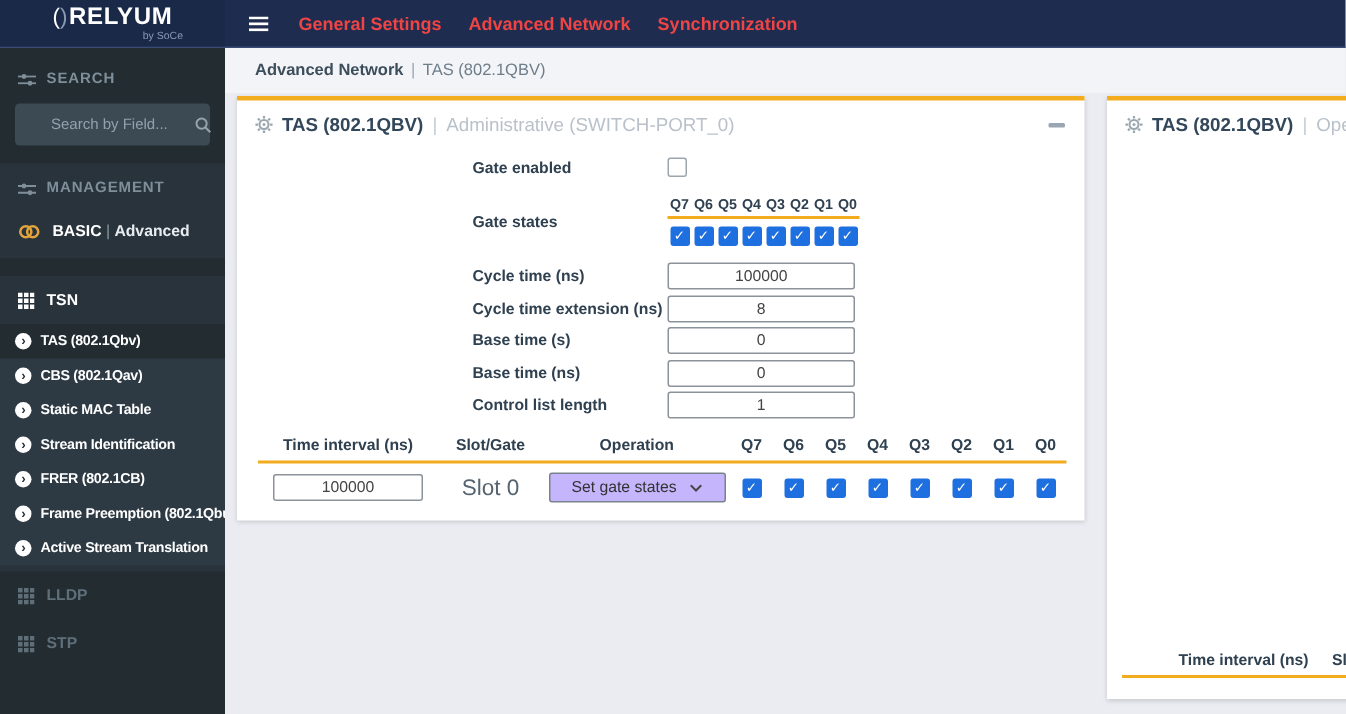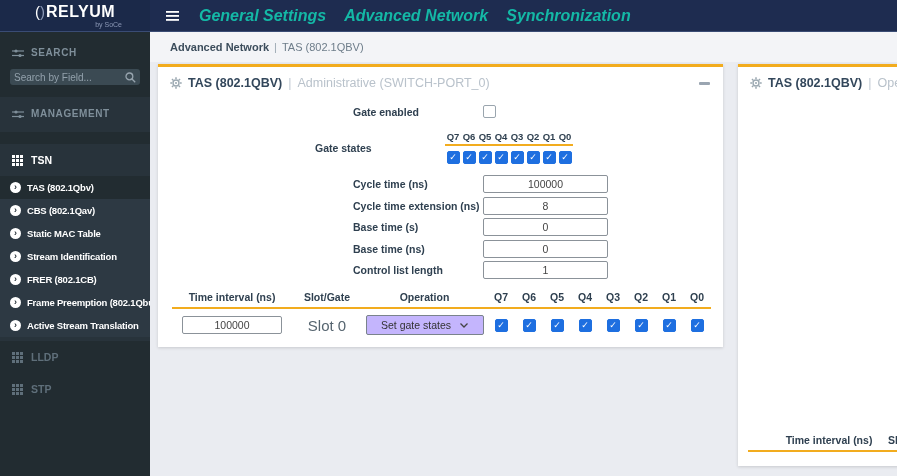--- a/index.html
+++ b/index.html
@@ -11,29 +11,29 @@
     background:#1e2c50; border-bottom:1px solid #3a4c74; display:flex; align-items:stretch; z-index:10; }
   .logo { width:150px; background:#1b2949; display:flex; flex-direction:column;
     align-items:center; justify-content:center; cursor:default; }
   .logo-row { display:flex; align-items:center; line-height:1; }
   .paren-open { color:#ffffff; font-size:15px; font-weight:300; }
   .paren-close { color:#8a97b5; font-size:15px; font-weight:300; margin-right:1px; }
   .brand { color:#ffffff; font-weight:bold; font-size:16px; letter-spacing:.5px; }
   .tagline { color:#8a97b5; font-size:7px; align-self:flex-end; margin-right:28px; margin-top:1px; }
   .menu { display:flex; align-items:center; gap:18px; padding-left:16px; }
   .hamburger { display:flex; align-items:center; cursor:pointer; margin-right:2px; }
-  .menu-item { color:#14b8a6; font-size:16px; font-weight:600; cursor:pointer; white-space:nowrap;font-style:italic; }
+  .menu-item { color:#ef4444; font-size:12px; font-weight:600; cursor:pointer; white-space:nowrap; }
 
   
   .sidebar { position:absolute; top:32px; left:0; width:150px; height:444px;
     background:#222c31; padding-top:6px; }
   .side-header { display:flex; align-items:center; gap:7px; padding:9px 12px;
     color:#7f8f9a; font-size:10px; font-weight:bold; letter-spacing:.6px; white-space:nowrap; }
-  .search-box { margin:2px 10px 12px; height:16px; background:#3b4a53; border-radius:3px;
-    display:flex; align-items:center; justify-content:space-between; padding:0 4px; }
+  .search-box { margin:2px 10px 12px; height:28px; background:#3b4a53; border-radius:3px;
+    display:flex; align-items:center; justify-content:space-between; padding:0 24px; }
   .search-box input { background:transparent; border:none; outline:none;
     color:#cfd8dd; font-size:10px; width:96px; }
   .search-box input::placeholder { color:#93a1ac; }
   .side-band { background:#28333b; margin-top:12px; padding:2px 0 4px; }
   .side-item { display:flex; align-items:center; gap:8px; padding:8px 12px;
     font-size:10.5px; font-weight:bold; color:#ffffff; cursor:pointer; white-space:nowrap; }
   .basic-sep { color:#8b99a4; font-weight:400; }
   .basic-sub { color:#e8edf1; font-weight:600; }
   .submenu { background:#2d3943; margin-top:2px; }
   .submenu-item { display:flex; align-items:center; gap:6px; padding:6px 10px;
@@ -60,21 +60,21 @@
   .card-head { display:flex; align-items:center; gap:6px; padding:9px 12px; font-size:12.5px; white-space:nowrap; }
   .card-title { font-weight:bold; color:#33475b; }
   .card-sep { color:#c3cbd4; }
   .card-sub { color:#b9c2cb; }
   .collapse-btn { margin-left:auto; width:13px; height:9px; display:flex; align-items:center;
     justify-content:center; cursor:pointer; }
   .collapse-btn i { display:block; width:11px; height:3px; background:#9aa5b1; border-radius:1px; }
 
   
   .form { padding:2px 0 0 157px; }
-  .frow { display:flex; align-items:center; min-height:21.5px;margin-left:38px; }
+  .frow { display:flex; align-items:center; min-height:21.5px; }
   .frow > label { width:130px; font-size:10.5px; font-weight:bold; color:#2f4050; flex:none; }
   .frow.gates { min-height:46px; margin:2px 0 3px; }
   .cb { width:13px; height:13px; border:1px solid #9aa5ae; border-radius:2px; background:#fff;
     display:inline-flex; align-items:center; justify-content:center; cursor:pointer; flex:none; }
   .cb.checked { background:#1e6fe0; border-color:#1e6fe0; color:#fff; font-size:9px; font-weight:bold; }
   .cb.checked::after { content:"✓"; line-height:1; }
   .gates-block { display:flex; flex-direction:column; }
   .q-labels { display:flex; }
   .q-labels span { width:16px; text-align:center; font-size:9.5px; font-weight:bold; color:#2f4050; }
   .q-underline { height:2px; background:#f2ac1e; width:128px; margin:2px 0 5px; }
@@ -161,20 +161,31 @@
   <div class="side-band">
     <div class="side-header">
       <svg width="12" height="10" viewBox="0 0 12 10">
           <line x1="0" y1="3" x2="12" y2="3" stroke="#7f8f9a" stroke-width="1.2"></line>
           <circle cx="4" cy="3" r="1.6" fill="#7f8f9a"></circle>
           <line x1="0" y1="7.5" x2="12" y2="7.5" stroke="#7f8f9a" stroke-width="1.2"></line>
           <circle cx="8" cy="7.5" r="1.6" fill="#7f8f9a"></circle>
         </svg>
       <span>MANAGEMENT</span>
     </div>
+    <div class="side-item">
+      <svg width="15" height="11" viewBox="0 0 15 11">
+          <circle cx="5.2" cy="5.5" r="3.7" fill="none" stroke="#e2a33c" stroke-width="1.7"></circle>
+          <circle cx="9.8" cy="5.5" r="3.7" fill="none" stroke="#e2a33c" stroke-width="1.7"></circle>
+        </svg>
+      <span>
+        <span>BASIC</span>
+        <span class="basic-sep">|</span>
+        <span class="basic-sub">Advanced</span>
+      </span>
+    </div>
   </div>
 
   <div class="side-band">
     <div class="side-item">
       <svg width="11" height="11" viewBox="0 0 11 11" fill="#ffffff">
           <rect x="0" y="0" width="3" height="3"></rect>
           <rect x="4" y="0" width="3" height="3"></rect>
           <rect x="8" y="0" width="3" height="3"></rect>
           <rect x="0" y="4" width="3" height="3"></rect>
           <rect x="4" y="4" width="3" height="3"></rect>

